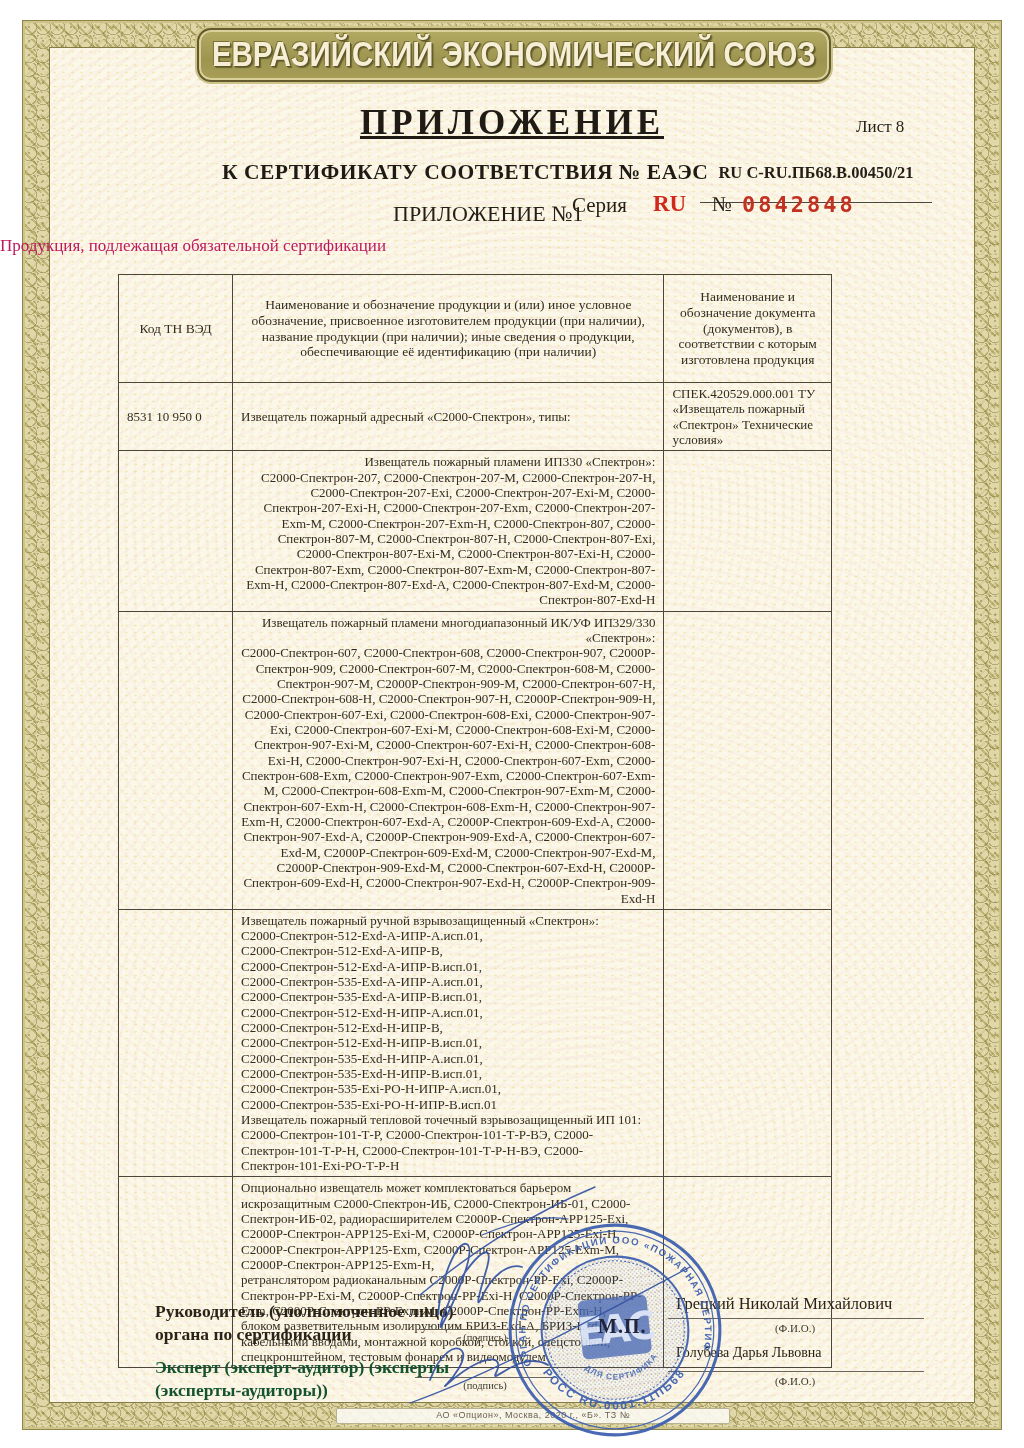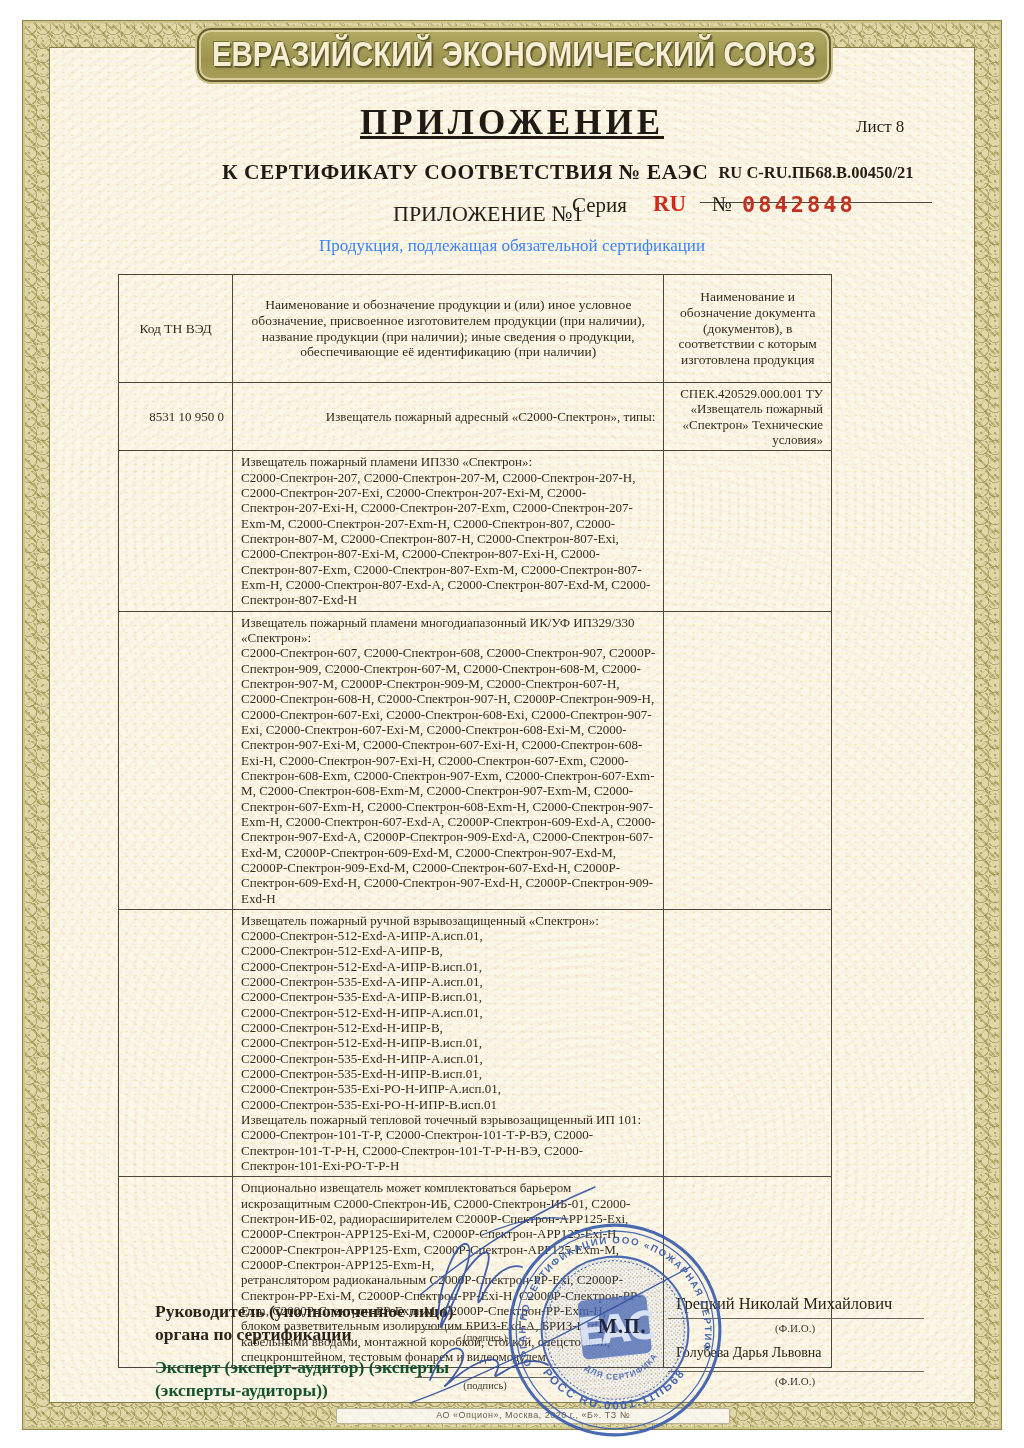--- a/index.html
+++ b/index.html
@@ -53,41 +53,41 @@
   .subtitle{position:absolute;left:178px;top:160px;font-size:21.5px;font-weight:bold;letter-spacing:.5px;color:#1f1b14;margin-left:44px;}
   .cert-no{position:absolute;left:700px;top:163px;width:232px;font-size:16.5px;font-weight:600;
     text-align:center;border-bottom:1px solid #4d463a;padding-bottom:19px;color:#241f16;}
   .appendix-no{position:absolute;left:393px;top:201px;font-size:22px;color:#241f16;}
   .series-label{position:absolute;left:572px;top:193px;font-size:21px;color:#241f16;}
   .series-value{position:absolute;left:653px;top:191px;font-size:23px;font-weight:bold;color:#d0281a;}
   .num-sign{position:absolute;left:712px;top:192px;font-size:21px;color:#241f16;}
   .blank-number{position:absolute;left:742px;top:192px;
     font-family:"DejaVu Sans Mono","Liberation Mono",monospace;
     font-size:22px;font-weight:bold;letter-spacing:3px;color:#c23222;}
-  .section-title{position:absolute;left:0;top:236px;width:1024px;text-align:center;font-size:17px;color:#3b82f6;}
+  .section-title{position:absolute;left:0;top:236px;width:1024px;font-size:17px;color:#be185d;}
   
   .cert-table{
     position:absolute;left:118px;top:274px;width:714px;
     border-collapse:collapse;table-layout:fixed;
     font-size:13px;line-height:1.18;color:#332d20;
   }
   .cert-table td,.cert-table th{
     border:1px solid #4c463a;padding:3px 8px;vertical-align:top;
     font-weight:normal;word-wrap:break-word;
   }
   .cert-table tr:nth-child(1){height:108px;}
   .cert-table tr:nth-child(2){height:57px;}
   .cert-table tr:nth-child(3){height:133px;}
   .cert-table tr:nth-child(4){height:258px;}
   .cert-table tr:nth-child(5){height:243px;}
   .cert-table tr:nth-child(6){height:165px;}
   .cert-table tr:nth-child(1) th{vertical-align:middle;text-align:center;font-size:13.5px;}
-  .cert-table tr:nth-child(2) td{vertical-align:middle;text-align:right;}
+  .cert-table tr:nth-child(2) td{vertical-align:middle;text-align:left;}
   .cert-table tr:nth-child(2) td:nth-child(3){vertical-align:top;}
-  .cell-center{text-align:left;}
+  .cell-center{text-align:right;}
   .cell-pre{white-space:pre-line;}
   .doc-cell{text-align:center;}
   
   .role1{position:absolute;left:155px;top:1300px;width:310px;font-size:17.5px;font-weight:bold;line-height:1.3;color:#2b2317;}
   .role2{position:absolute;left:155px;top:1356px;width:320px;font-size:17.5px;font-weight:bold;line-height:1.3;color:#14532d;}
   .sig-line1{position:absolute;left:420px;top:1329px;width:128px;border-bottom:1px solid #6b655a;}
   .sig-line2{position:absolute;left:415px;top:1377px;width:138px;border-bottom:1px solid #6b655a;}
   .sig-cap1{position:absolute;left:430px;top:1332px;width:110px;text-align:center;font-size:10.5px;color:#3c372d;}
   .sig-cap2{position:absolute;left:425px;top:1380px;width:120px;text-align:center;font-size:10.5px;color:#3c372d;}
   .name1{position:absolute;left:676px;top:1294px;width:260px;font-size:16.5px;color:#2b2317;}

